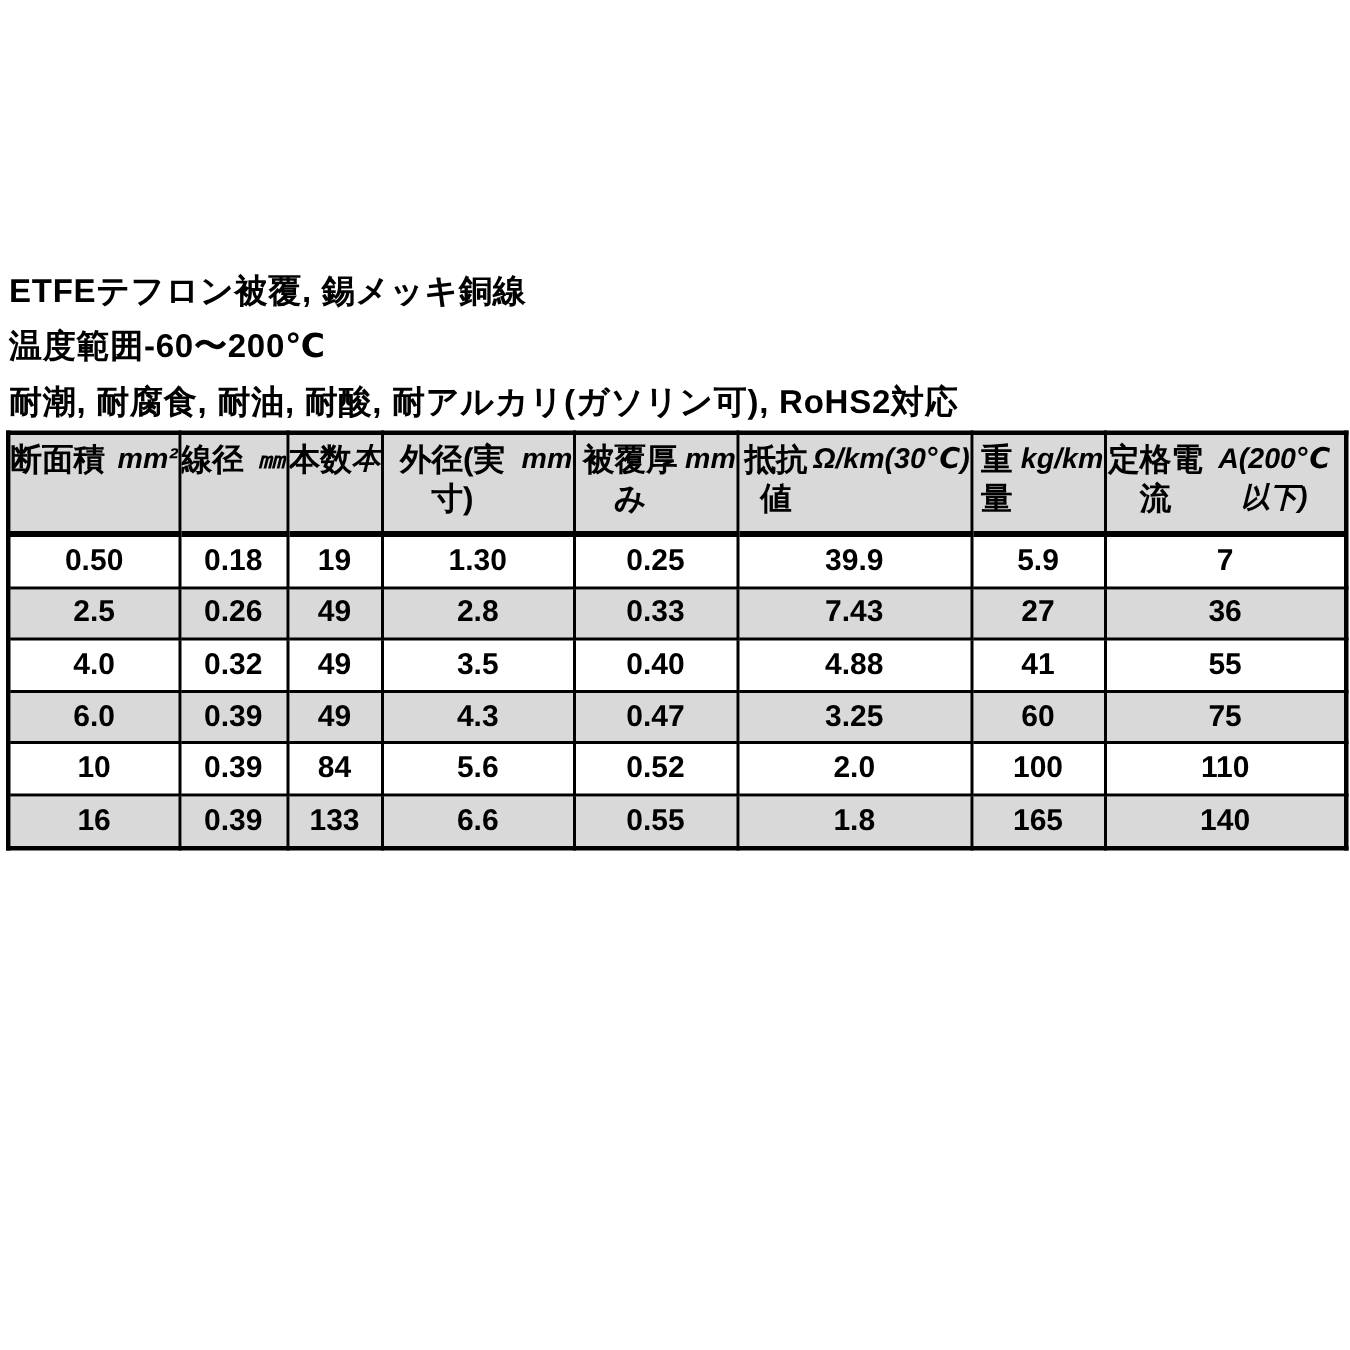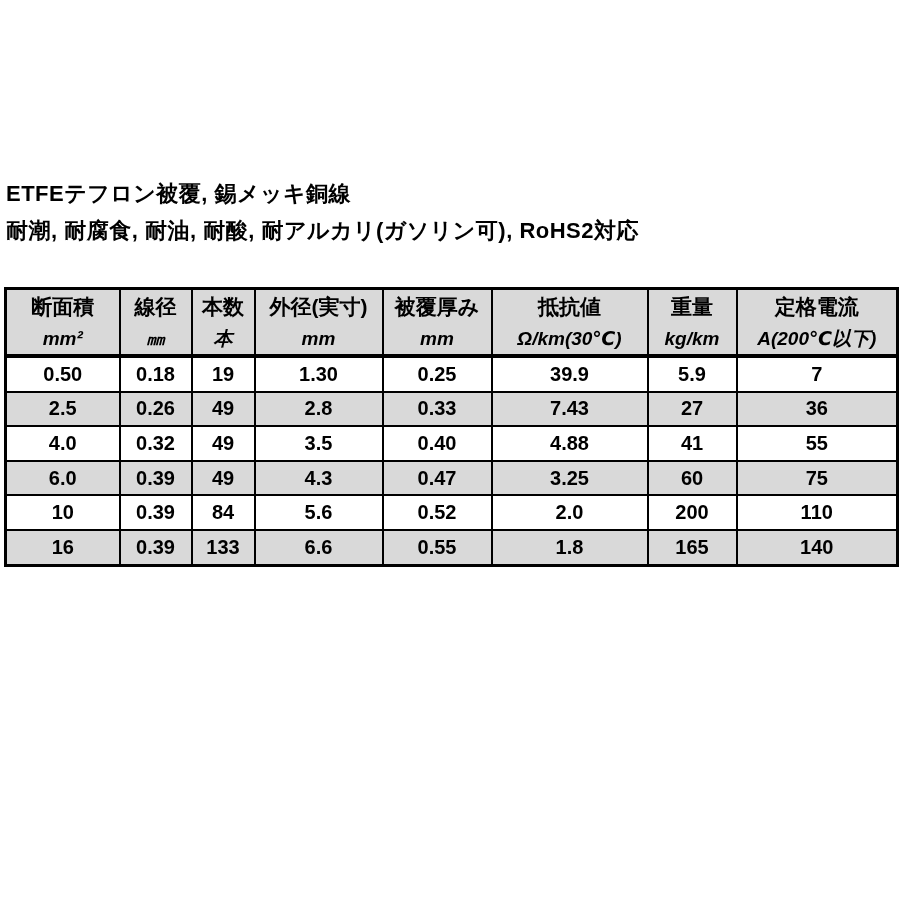--- a/index.html
+++ b/index.html
@@ -47,21 +47,21 @@
     overflow: hidden;
   }
   .spec-table thead th {
     background: #d9d9d9;
     height: 64px;
     border-bottom: 4px solid #000000;
     font-weight: bold;
   }
   .th-inner {
     display: flex;
-    flex-direction: column;
+    flex-direction: row;
     justify-content: space-between;
     height: 58px;
     padding: 3px 0 2px 0;
   }
   .col-label {
     font-size: 21px;
     font-weight: bold;
     line-height: 26px;
   }
   .col-unit {
@@ -80,20 +80,21 @@
     background: #d9d9d9;
   }
 </style>
 </head>
 <body>
 
 <div class="page">
 
   <div class="title-block">
     <div class="title-line">ETFEテフロン被覆, 錫メッキ銅線</div>
+    <div class="title-line">温度範囲-60〜200℃</div>
     <div class="title-line">耐潮, 耐腐食, 耐油, 耐酸, 耐アルカリ(ガソリン可), RoHS2対応</div>
   </div>
 
   <table class="spec-table">
     <colgroup id="spec-colgroup">
         <col style="width: 114px;">
         <col style="width: 72px;">
         <col style="width: 63px;">
         <col style="width: 128px;">
         <col style="width: 109px;">
@@ -194,21 +195,21 @@
           <td>60</td>
           <td>75</td>
         </tr>
         <tr>
           <td>10</td>
           <td>0.39</td>
           <td>84</td>
           <td>5.6</td>
           <td>0.52</td>
           <td>2.0</td>
-          <td>200</td>
+          <td>100</td>
           <td>110</td>
         </tr>
         <tr>
           <td>16</td>
           <td>0.39</td>
           <td>133</td>
           <td>6.6</td>
           <td>0.55</td>
           <td>1.8</td>
           <td>165</td>

